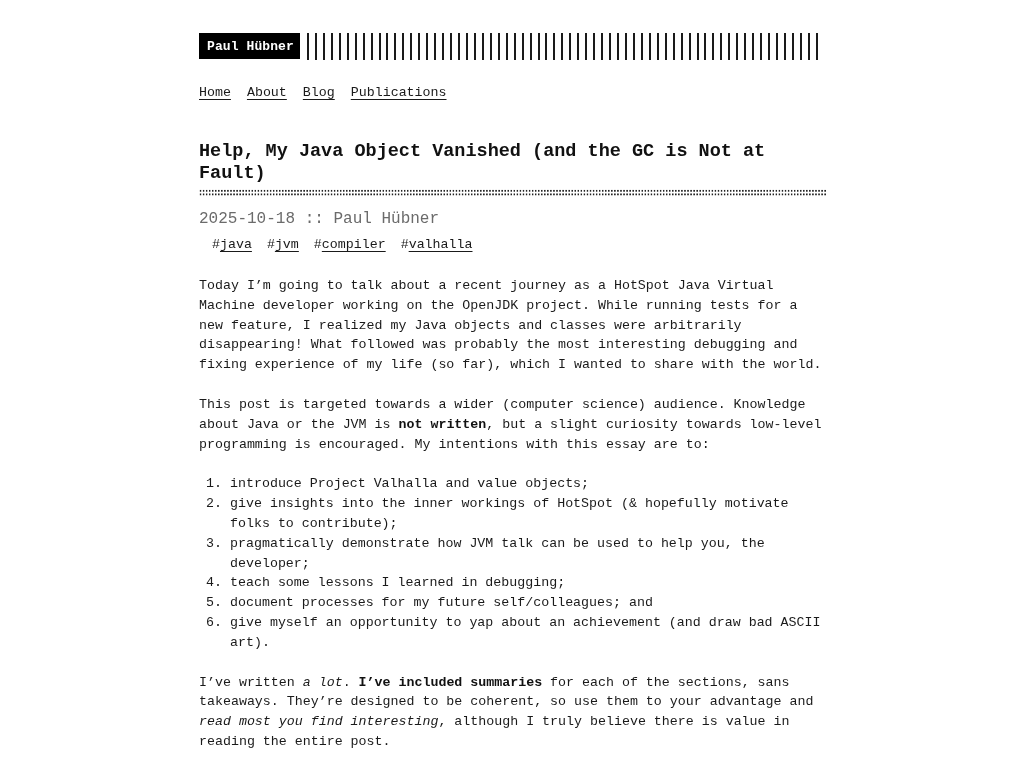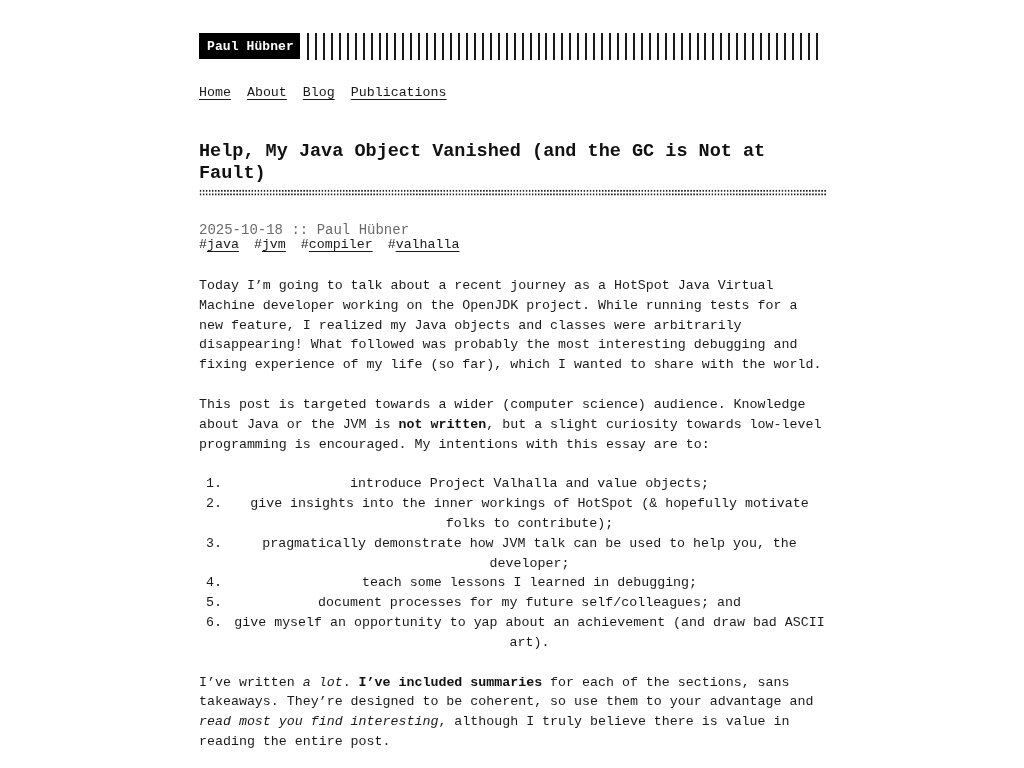--- a/index.html
+++ b/index.html
@@ -90,29 +90,29 @@
       width: 628px;
       height: 8px;
       overflow: hidden;
       background-image:
         radial-gradient(circle, #222 0.9px, transparent 1.1px);
       background-size: 3.05px 3.6px;
       background-position: 0 0;
     }
     .meta {
       position: absolute;
-      top: 222px;
+      top: 210px;
       left: 0;
       color: #6b6b6b;
-      font-size: 14px;
+      font-size: 16px;
     }
     .tags {
       position: absolute;
       top: 237px;
-      left: 0;
+      left: 13px;
       display: flex;
       gap: 15px;
       font-size: 13.3px;
       justify-content: center;
     }
     .tag .hash {
       text-decoration: none;
     }
     .tag a {
       color: #1a1a1a;
@@ -127,21 +127,20 @@
       width: 630px;
       font-size: 13.3px;
       line-height: 19.8px;
     }
     .content p {
       margin: 0 5px 20px 0;
     }
     .content ol {
       margin: 0 0 20px 0;
       padding-left: 31px;
-      text-align: center;
     }
     .content ol li {
       padding-left: 0;
     }
     .content strong {
       font-weight: bold;
       color: #111;
     }
     .content em {
     }

